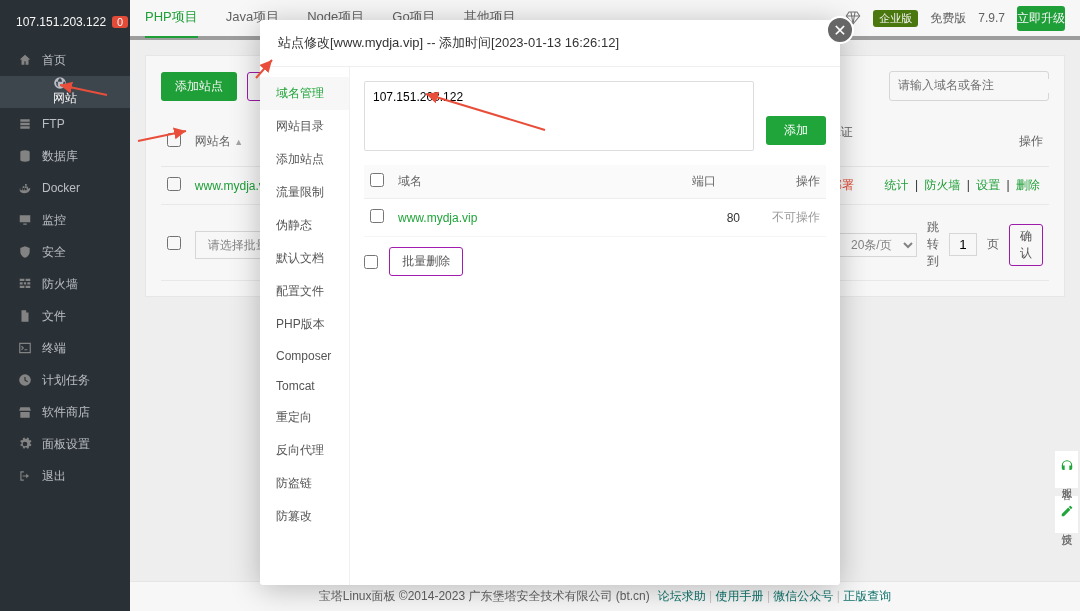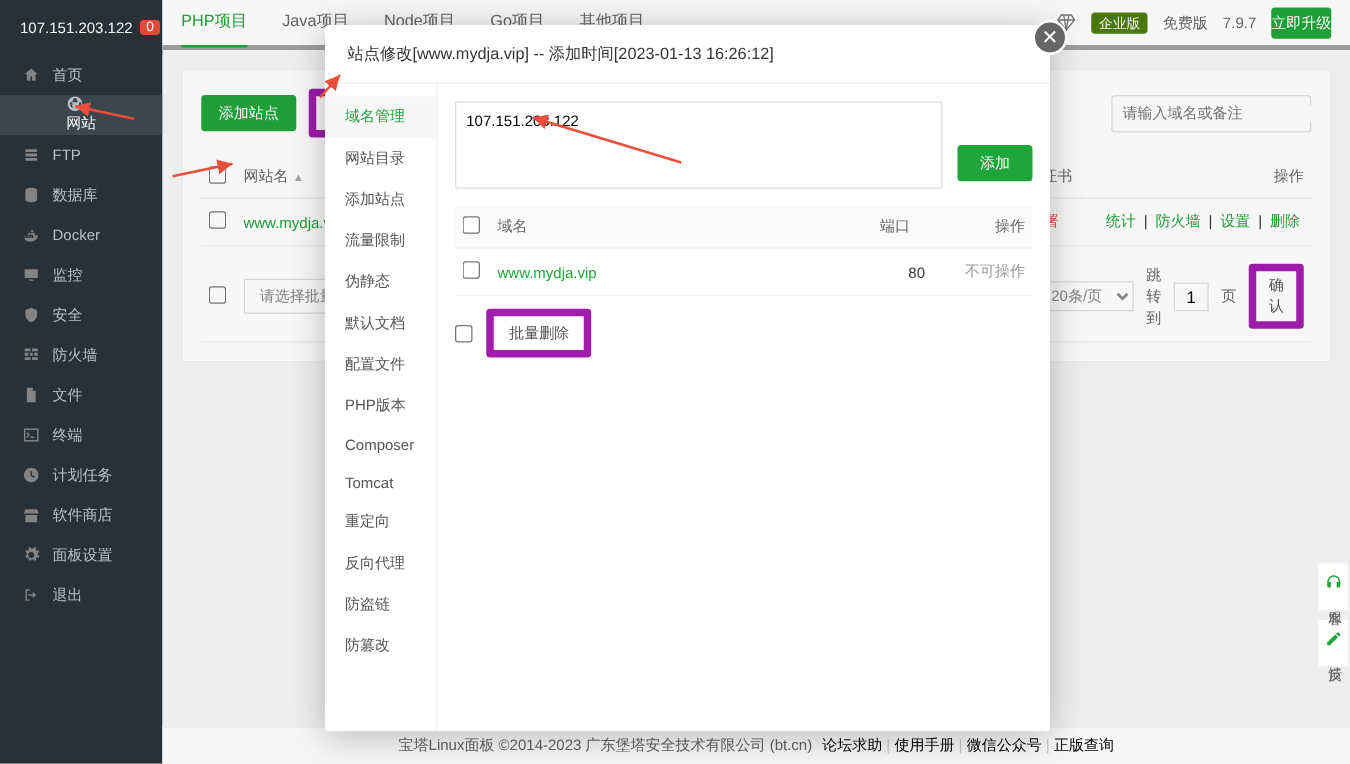--- a/index.html
+++ b/index.html
@@ -23,21 +23,21 @@
 .tab.active { color: #20a53a; border-bottom: 2px solid #20a53a; }
 .topbar-right { margin-left: auto; display: flex; align-items: center; gap: 12px; font-size: 12px; color: #666; }
 .diamond-icon { width: 16px; height: 16px; }
 .ent-badge { background: #4d7c0f; color: #fff; padding: 1px 6px; border-radius: 3px; font-size: 11px; }
 .upgrade-btn { background: #20a53a; color: #fff; padding: 4px 0; border-radius: 3px; cursor: pointer; }
 
 
 .content { margin: 15px; background: #fff; border: 1px solid #eee; padding: 15px; min-height: 140px; }
 .toolbar { display: flex; align-items: center; gap: 10px; margin-bottom: 15px; }
 .btn-green { background: #20a53a; color: #fff; padding: 6px 14px; border-radius: 3px; cursor: pointer; border: none; font-size: 12px; }
-.btn-default { background: #fff; border: 6px solid #a21caf; padding: 5px 12px; border-radius: 3px; cursor: pointer; font-size: 12px; color: #555; }
+.btn-default { background: #fff; border: 1px solid #a21caf; padding: 5px 12px; border-radius: 3px; cursor: pointer; font-size: 12px; color: #555; }
 .search-box { margin-left: auto; display: flex; align-items: center; border: 1px solid #ddd; border-radius: 3px; padding: 0 8px; height: 30px; width: 160px; }
 .search-box input { border: none; outline: none; flex: 1; font-size: 12px; font-family: Liberation Mono, monospace; }
 .search-box .mag { width: 14px; height: 14px; fill: #888; }
 
 
 .site-table { width: 100%; border-collapse: collapse; }
 .site-table th { text-align: left; font-weight: normal; color: #666; padding: 8px 6px; border-bottom: 1px solid #eee; font-size: 12px; }
 .site-table td { padding: 10px 6px; border-bottom: 1px solid #f0f0f0; font-size: 12px; }
 .site-name { color: #20a53a; cursor: pointer; }
 .status-normal { color: #20a53a; }
@@ -50,21 +50,21 @@
 .bulk-select { border: 1px solid #ddd; padding: 5px 8px; background: #fff; font-size: 12px; color: #888; }
 
 
 .pagination { display: flex; align-items: center; gap: 10px; font-size: 12px; color: #666; }
 .pg-btn { border: 1px solid #ddd; padding: 4px 8px; background: #fff; }
 .pg-btn.active { background: #20a53a; color: #fff; border-color: #20a53a; }
 .pg-input { width: 28px; border: 1px solid #ddd; text-align: center; padding: 3px 0; }
 
 
 .footer { position: absolute; bottom: 0; left: 0; right: 0; height: 30px; background: #fff; border-top: 1px solid #eee; display: flex; align-items: center; justify-content: center; font-size: 12px; color: #666; gap: 8px; }
-.footer a { color: #000000; text-decoration: none; }
+.footer a { color: #0f766e; text-decoration: none; }
 .footer .sep { color: #ccc; }
 
 
 .modal-mask { position: absolute; inset: 0; background: rgba(0,0,0,0.03); }
 .modal { position: absolute; left: 260px; top: 20px; width: 580px; height: 565px; background: #fff; box-shadow: 0 4px 30px rgba(0,0,0,0.25); border-radius: 3px; display: flex; flex-direction: column; }
 .modal-header { padding: 14px 18px; font-size: 13px; color: #333; }
 .modal-close { position: absolute; right: -14px; top: -4px; width: 28px; height: 28px; border-radius: 50%; background: #666; color: #fff; display: flex; align-items: center; justify-content: center; cursor: pointer; font-size: 16px; border: 2px solid #fff; }
 .modal-body { display: flex; flex: 1; border-top: 1px solid #efefef; overflow: hidden; }
 .modal-nav { width: 90px; border-right: 1px solid #f0f0f0; padding: 10px 0; }
 .modal-nav-item { padding: 8px 16px; font-size: 12px; color: #555; cursor: pointer; }
@@ -300,21 +300,21 @@
     <div class="modal-content">
       <div class="domain-input-row">
         <textarea class="domain-textarea" style="">107.151.203.122</textarea>
         <button class="btn-green" style="padding:6px 18px;align-self:flex-end;margin-bottom:6px">添加</button>
       </div>
       <table class="domain-table">
         <thead>
           <tr>
             <th style="width:28px"><input type="checkbox" class="chk" style=""></th>
             <th>域名</th>
-            <th style="width:60px;text-align:center">端口</th>
+            <th style="width:60px;text-align:left">端口</th>
             <th style="width:80px;text-align:right">操作</th>
           </tr>
         </thead>
         <tbody>
           <tr>
             <td><input type="checkbox" class="chk" style=""></td>
             <td><span class="domain-link">www.mydja.vip</span></td>
             <td style="text-align:right">80</td>
             <td style="text-align:right"><span class="noop">不可操作</span></td>
           </tr>

